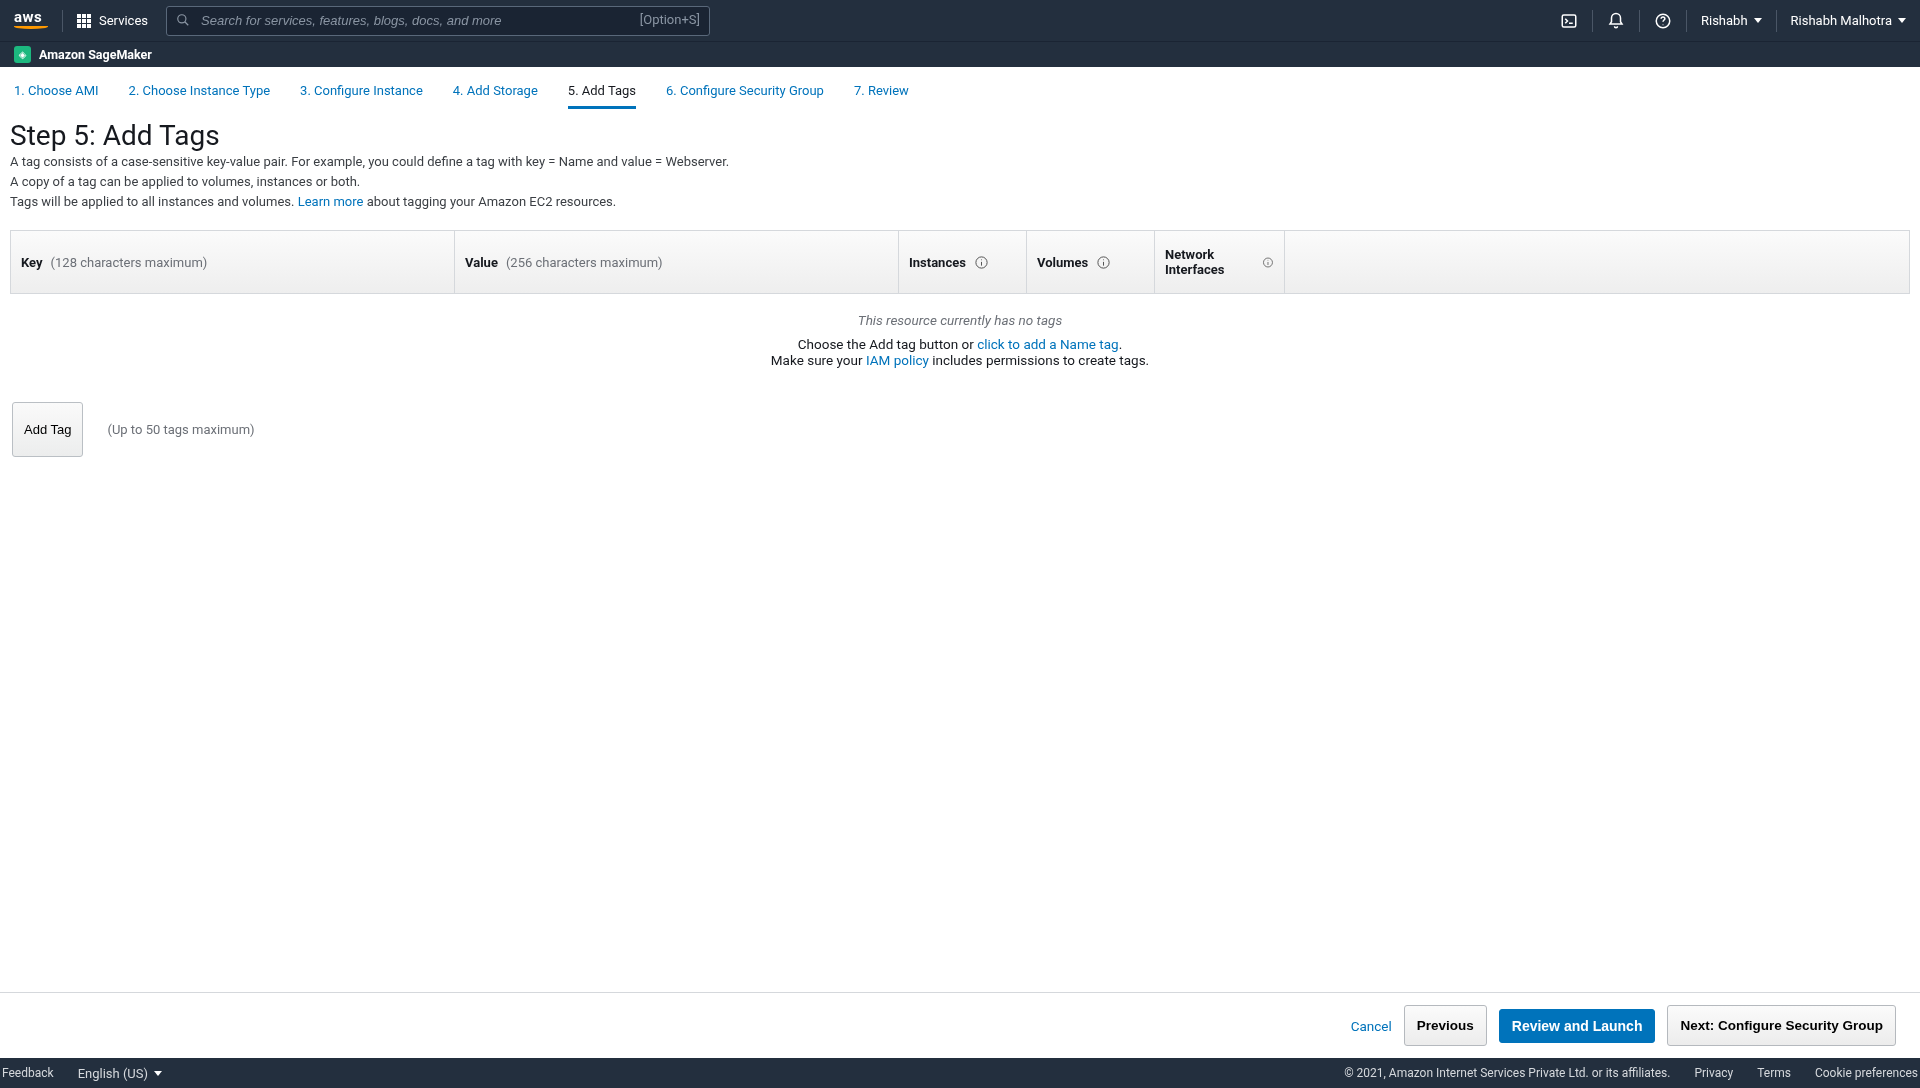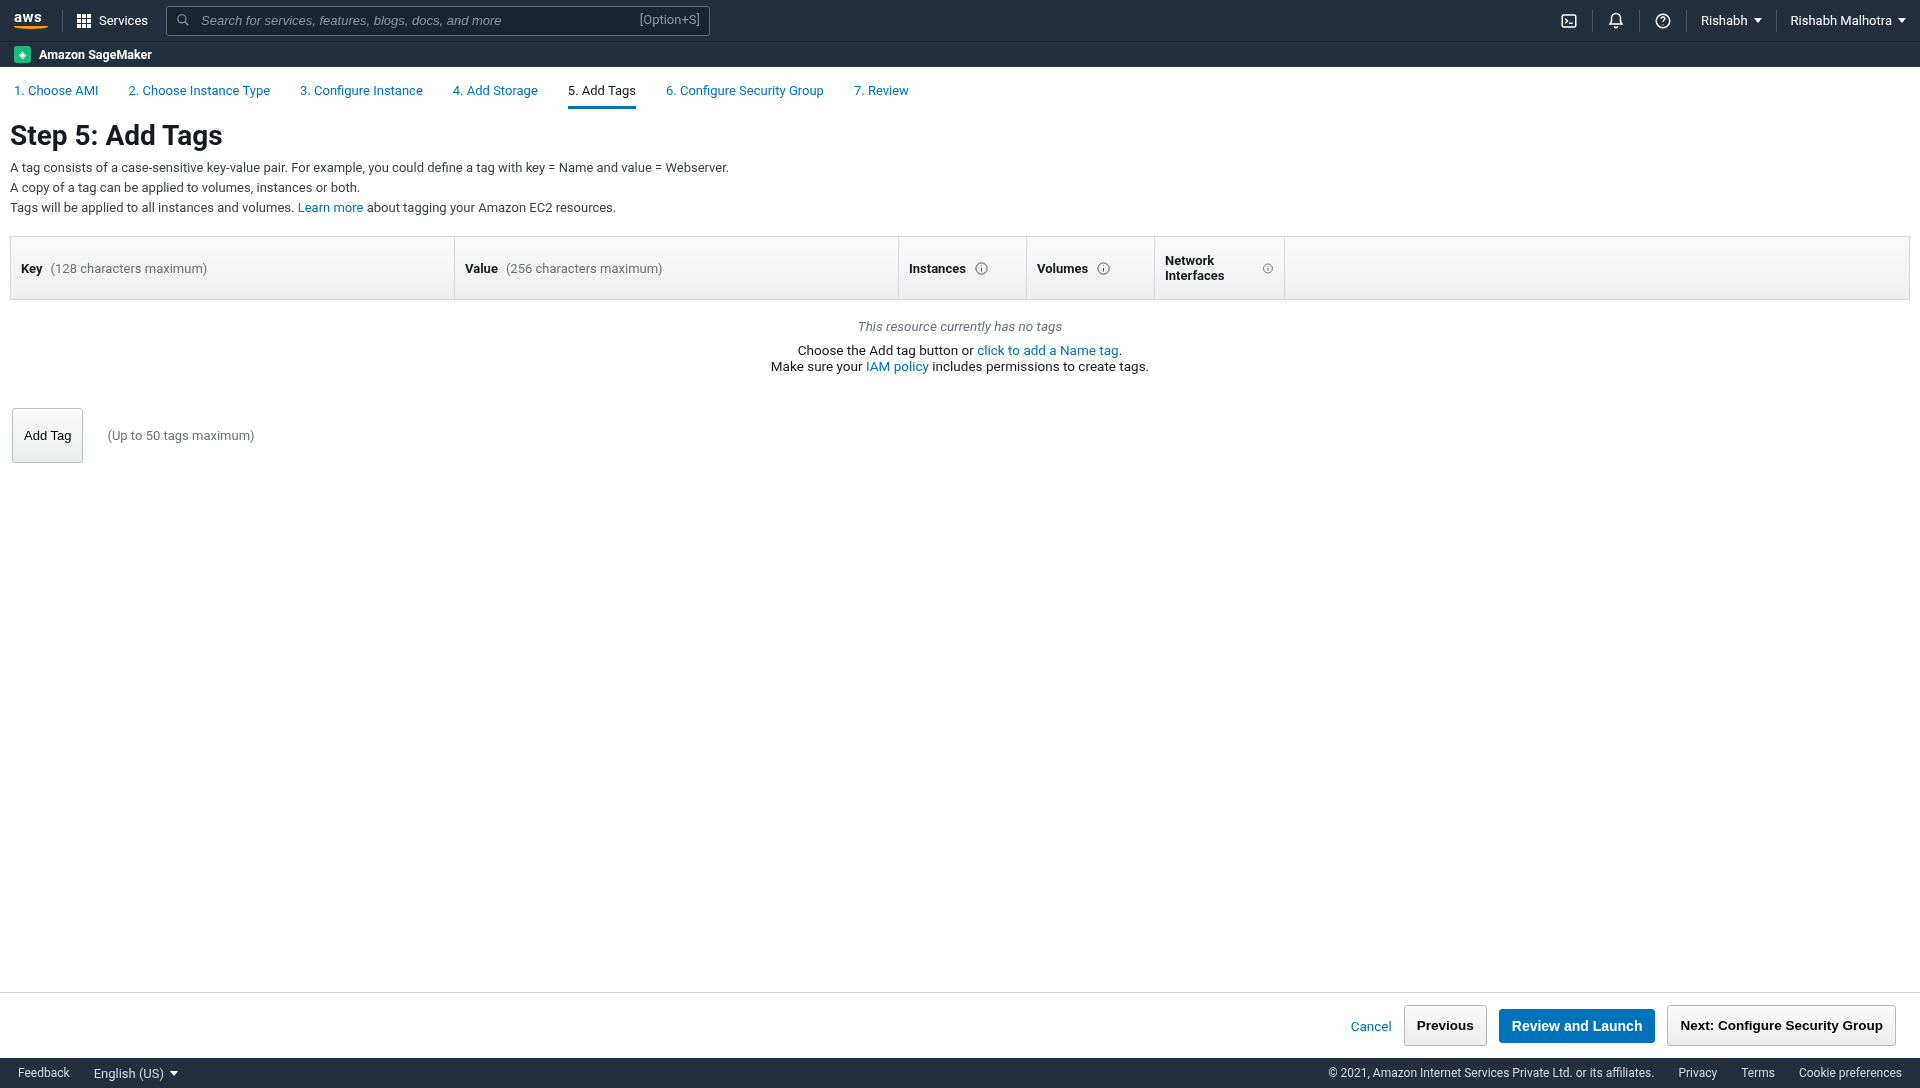--- a/index.html
+++ b/index.html
@@ -29,21 +29,21 @@
   .smicon{width:17px;height:17px;background:#1cb87f;border-radius:3px;display:flex;align-items:center;justify-content:center;font-size:10px;color:#fff;}
   .subnav a{color:#fff;font-size:12.5px;text-decoration:none;font-weight:bold;}
 
   
   .steps { display:flex; gap:30px; padding: 10px 14px 0; }
   .step { color:#0073bb; font-size:13px; padding:6px 0 8px; cursor:pointer; border-bottom:3px solid transparent;}
   .step.active{ color:#16191f; border-bottom-color:#0073bb; cursor:default;}
 
   
   .main { flex:1; padding: 10px; overflow:auto; }
-  h1 { font-weight:700; font-size:28px; margin-bottom:6px; }
+  h1 { font-weight:400; font-size:28px; }
   .desc { font-size:13px; line-height:1.55; color:#3b3f44;}
   .desc a{color:#0073bb; text-decoration:none;}
 
   .tagshdr { margin-top:18px; display:grid; grid-template-columns: 444px 444px 128px 128px 130px 20px; background:linear-gradient(#fbfbfb,#eeeeee); border:1px solid #d5d8dc;}
   .thcell{ padding:16px 10px; font-size:13px; border-right:1px solid #d5d8dc; display:flex; align-items:center; gap:8px;}
   .thcell:last-child{border-right:none;}
   .thcell .lbl{font-weight:700;}
   .thcell .hint{color:#6c7077;}
   .infoicon{width:15px;height:15px;stroke:#555;fill:none;stroke-width:1.6;}
 
@@ -52,21 +52,21 @@
   .emptymsg a{color:#0073bb;text-decoration:none;}
 
   .addrow{ margin-top:34px; padding:0 0 0 2px; display:flex; align-items:center; gap:24px;}
   .btn-gray{ background:linear-gradient(#fafafa,#eceded); border:1px solid #babfc4; border-radius:3px; padding:19px 11px; font-size:13px; cursor:pointer;}
 
   .wizfooter{ border-top:1px solid #d5d8dc; padding:12px 24px; display:flex; justify-content:flex-end; gap:12px; align-items:center;}
   .link{color:#0073bb;font-size:13.5px;cursor:pointer;}
   .btn-primary{background:#0073bb;color:#fff;border:1px solid #0073bb;border-radius:3px;padding:8px 12px;font-size:14px;font-weight:700;cursor:pointer;}
   .btn-default{background:linear-gradient(#fbfbfb,#ececec);border:1px solid #b5b9be;border-radius:3px;padding:12px 12px;font-size:13.5px;font-weight:700;cursor:pointer;}
 
-  .footer{ background:#232f3e; color:#d5d8dc; height:30px; display:flex; align-items:center; padding:0 18px; gap:24px; font-size:12px;}
+  .footer{ background:#232f3e; color:#d5d8dc; height:30px; display:flex; align-items:center; padding:0 2px; gap:24px; font-size:12px;}
   .footer .spacer{flex:1;}
   .footer a{color:#d5d8dc;text-decoration:none;}
   
 </style>
 </head>
 <body>
 
 <div class="topnav">
   <div class="aws-logo">
     <span class="t">aws</span>

